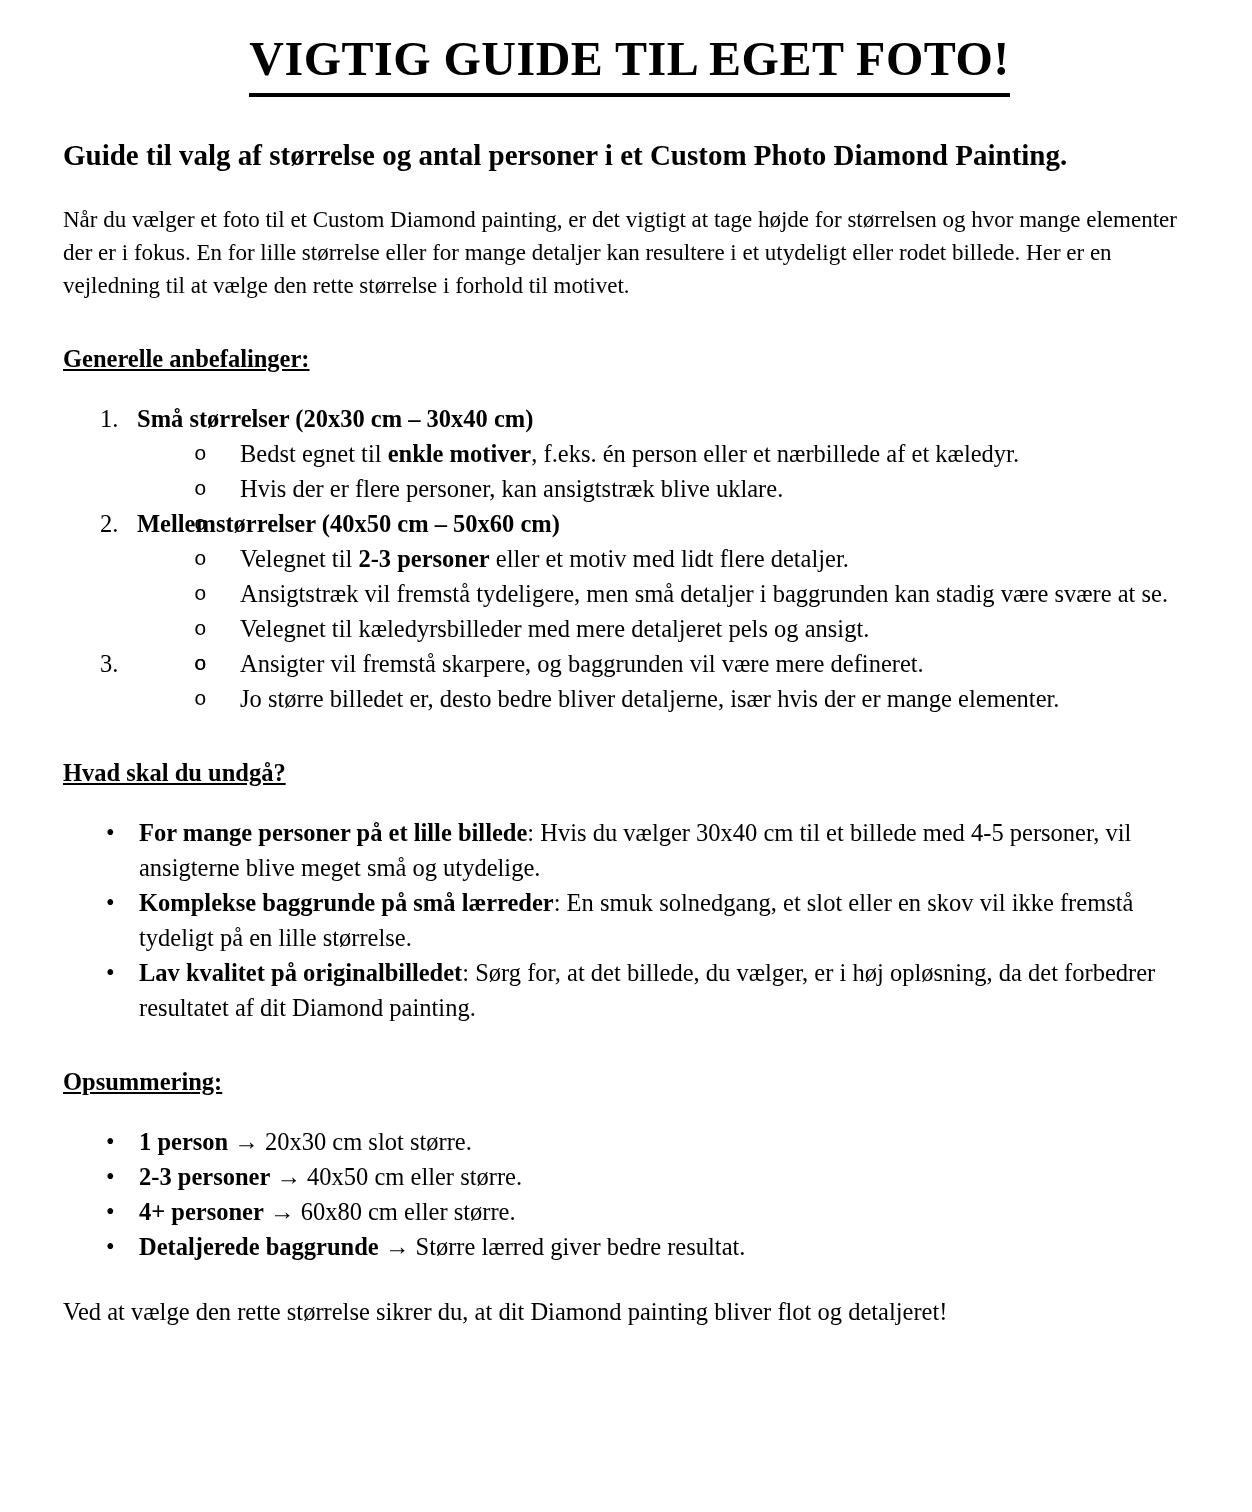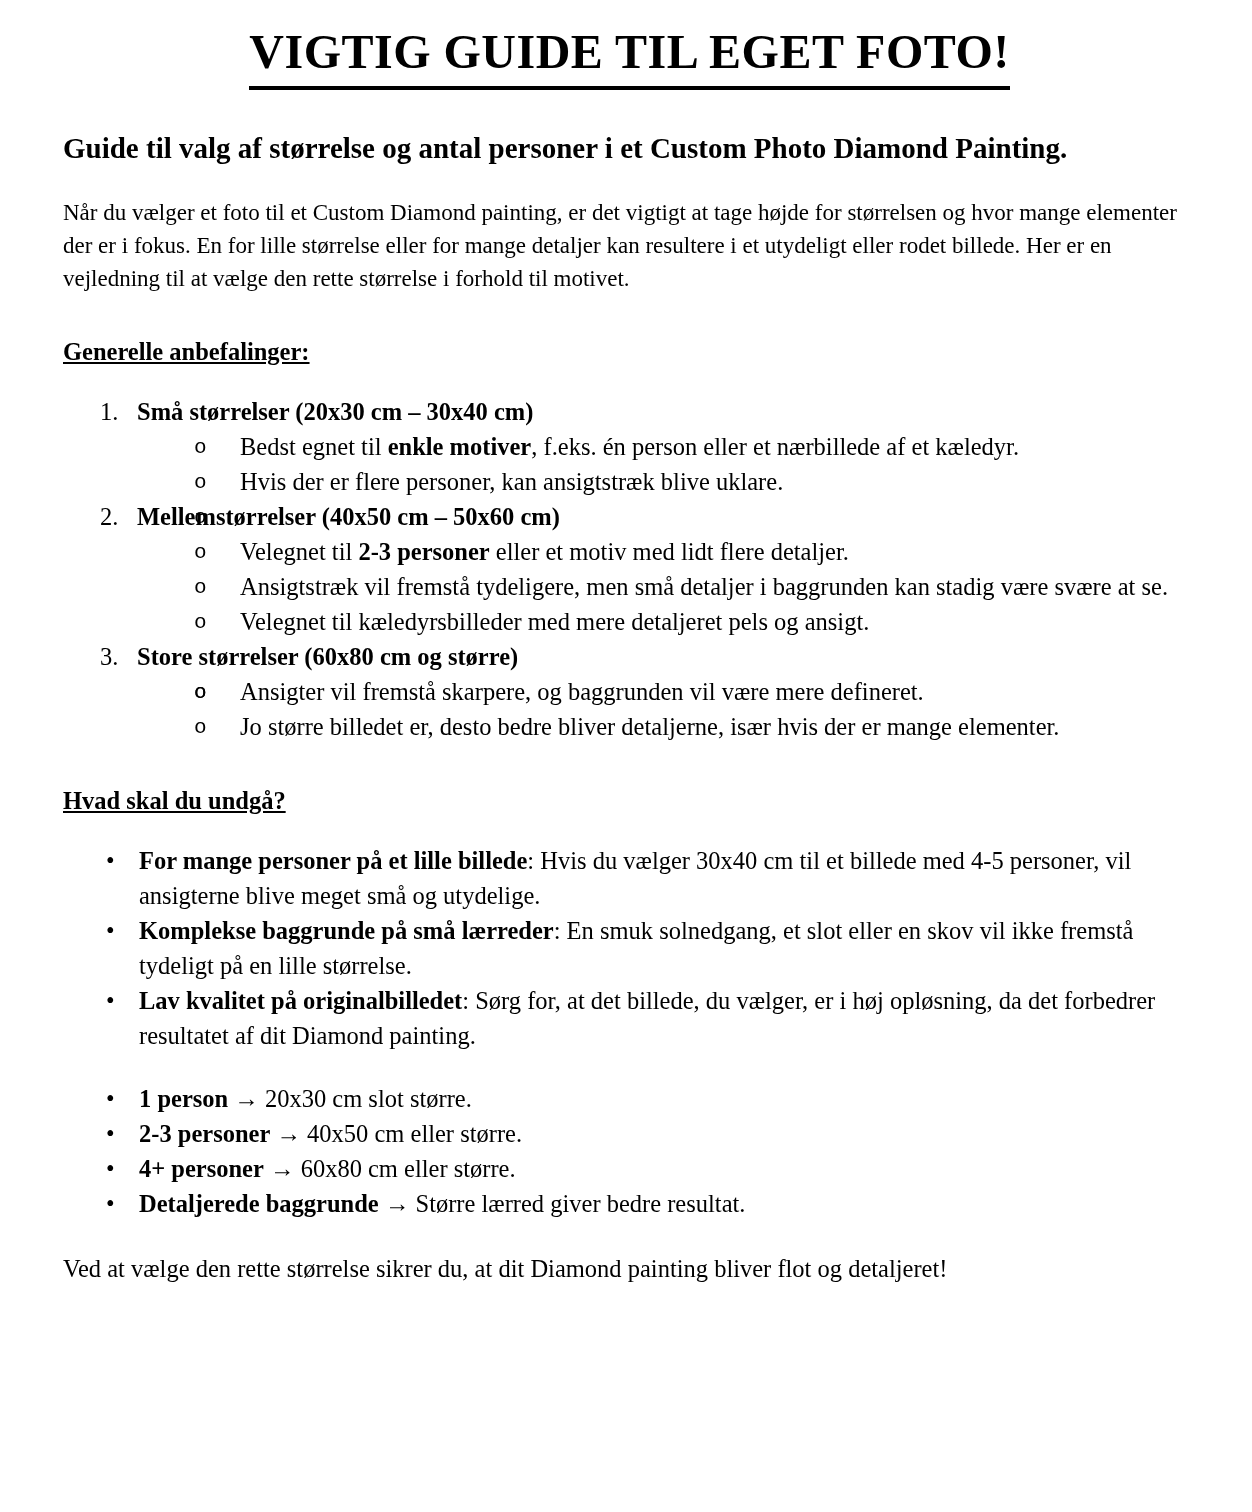--- a/index.html
+++ b/index.html
@@ -4,21 +4,21 @@
 <style>
   * { margin:0; padding:0; box-sizing:border-box; }
   html, body { background:#ffffff; }
   body {
     width:1252px; height:1512px; overflow:hidden;
     font-family:"Liberation Serif","DejaVu Serif",serif;
     color:#000;
   }
   .doc { width:1252px; height:1512px; padding:22px 56px 0 63px; }
 
-  .title { text-align:center; margin-top:2px; }
+  .title { text-align:center; margin-top:9px; }
   .title .tline {
     display:inline-block;
     font-size:48px; font-weight:700; letter-spacing:0.5px;
     border-bottom:4px solid #000; padding-bottom:7px;
   }
 
   .subtitle { font-size:29px; font-weight:700; margin-top:42px; }
 
   .para { font-size:23px; line-height:33px; margin-top:31px; }
 
@@ -89,21 +89,20 @@
       <span class="smark">o</span>
       <span><span>Ansigtstræk vil fremstå tydeligere, men små detaljer i baggrunden kan stadig være svære at se.</span></span>
     </div>
     <div class="sitem">
       <span class="smark">o</span>
       <span><span>Velegnet til kæledyrsbilleder med mere detaljeret pels og ansigt.</span></span>
     </div>
 
     <div class="nitem">
       <span class="nmark">3.</span>
-      <span class="nhead">Store størrelser (60x80 cm og større)</span>
     </div>
     <div class="sitem">
       <span class="smark">o</span>
     </div>
     <div class="sitem">
       <span class="smark">o</span>
       <span><span>Ansigter vil fremstå skarpere, og baggrunden vil være mere defineret.</span></span>
     </div>
     <div class="sitem">
       <span class="smark">o</span>
@@ -122,20 +121,21 @@
     <div class="bitem">
       <span class="bmark">•</span>
       <span><span class="b">Komplekse baggrunde på små lærreder</span><span>: En smuk solnedgang, et slot eller en skov vil ikke fremstå tydeligt på en lille størrelse.</span></span>
     </div>
     <div class="bitem">
       <span class="bmark">•</span>
       <span><span class="b">Lav kvalitet på originalbilledet</span><span>: Sørg for, at det billede, du vælger, er i høj opløsning, da det forbedrer resultatet af dit Diamond painting.</span></span>
     </div>
   </div>
 
+  <h2 class="h2">Opsummering:</h2>
 
   <div class="list">
     <div class="bitem">
       <span class="bmark">•</span>
       <span><span class="b">1 person</span><span> → 20x30 cm slot større.</span></span>
     </div>
     <div class="bitem">
       <span class="bmark">•</span>
       <span><span class="b">2-3 personer</span><span> → 40x50 cm eller større.</span></span>
     </div>

